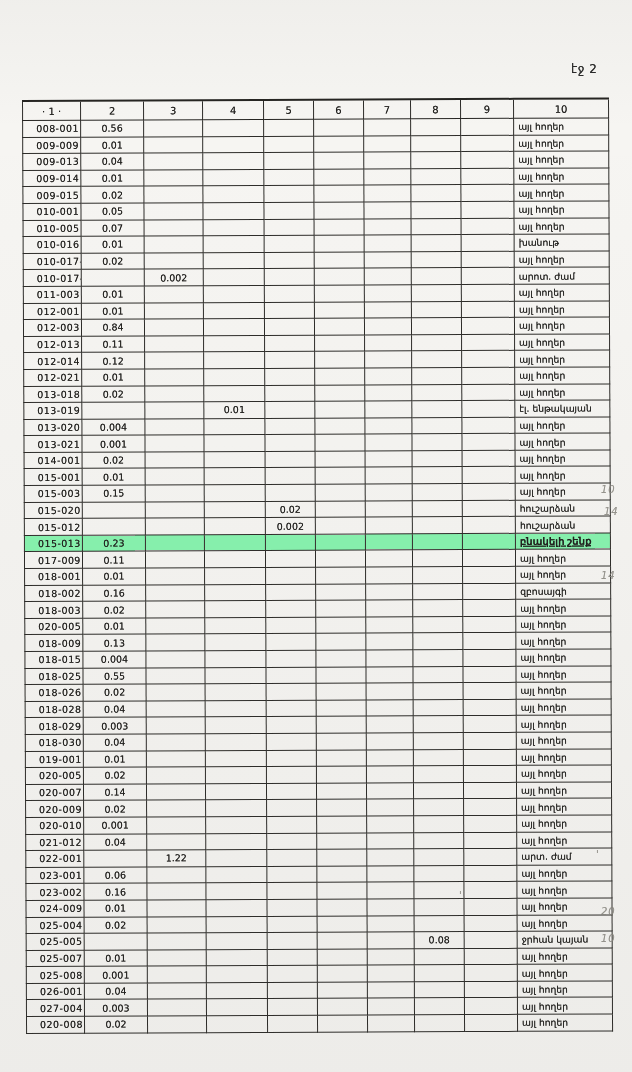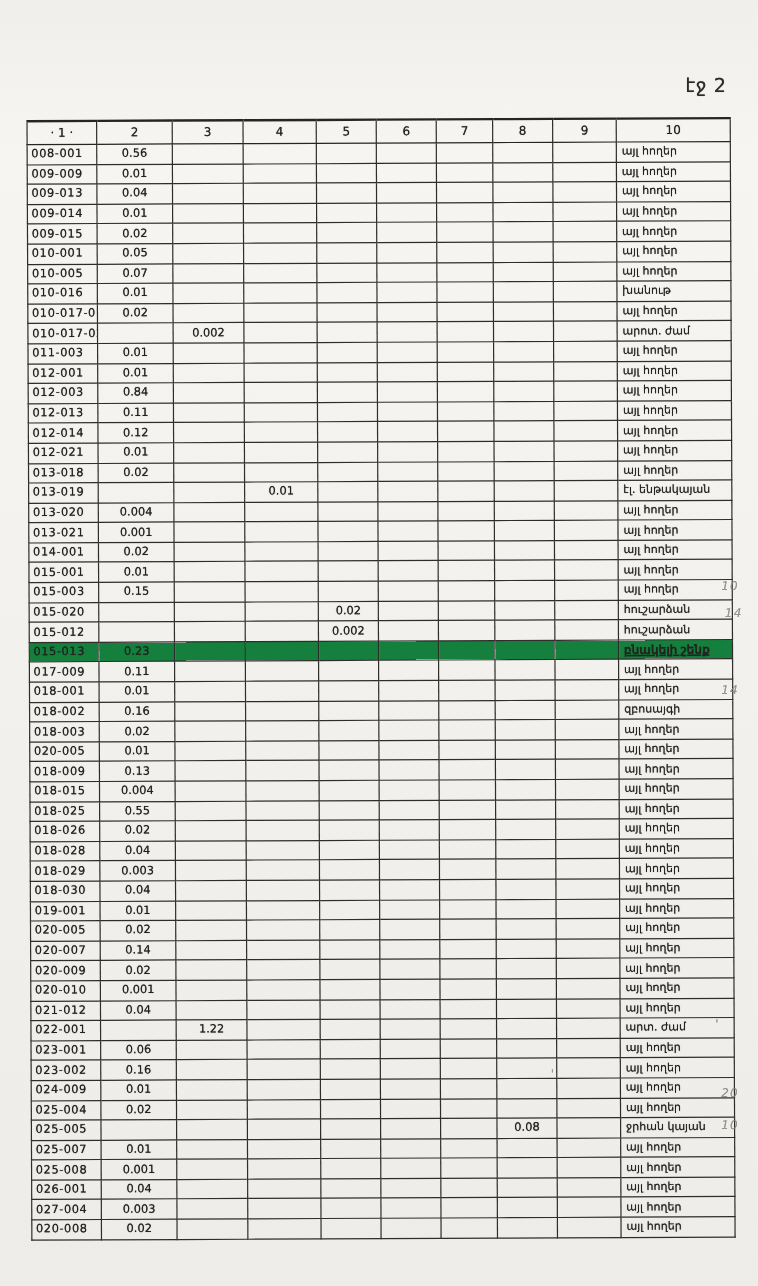--- a/index.html
+++ b/index.html
@@ -9,45 +9,45 @@
     font-family:"DejaVu Sans",sans-serif;
     color:#1d1d1d;
   }
   
   body::before{
     content:"";position:absolute;inset:0;pointer-events:none;
     background:linear-gradient(180deg, rgba(120,120,115,.05), rgba(120,120,115,0) 12%, rgba(120,120,115,.04) 60%, rgba(120,120,115,.07));
   }
   .page-label{
     position:absolute;top:62px;left:571px;
-    font-size:16px;letter-spacing:.5px;color:#2a2a2a;
+    font-size:12px;letter-spacing:.5px;color:#2a2a2a;
     text-shadow:0 0 .6px rgba(30,30,30,.7);
   }
   table.grid{
     position:absolute;left:22px;top:100px;width:586px;
     border-collapse:collapse;table-layout:fixed;
     transform:rotate(-0.25deg);transform-origin:top left;
   }
   .grid th,.grid td{
     border:1px solid #2e2d2a;
     overflow:hidden;white-space:nowrap;
     text-shadow:0 0 .6px rgba(25,25,25,.75);
     background:transparent;
   }
   .grid th{
     height:16px;font-weight:normal;font-size:10px;
     border-top:2px solid #262522;border-bottom:1.4px solid #262522;
     color:#23221f;
   }
   .grid td{height:15.6px;font-size:9.5px;padding:0 2px;}
-  td.code{letter-spacing:.45px;color:#22211e;padding-left:3px;}
+  td.code{letter-spacing:.45px;color:#22211e;padding-left:13px;}
   td.val{text-align:center;color:#22211e;}
   td.note{font-size:9.2px;padding-left:4px;color:#23221f;}
   tr.group-start td{border-top-width:1.6px;}
-  tr.patched td{background:#15803d;}
+  tr.patched td{background:#86efac;}
   tr.patched td.note{font-weight:bold;text-decoration:underline;font-size:9.8px;letter-spacing:.2px;font-family:Liberation Serif, serif;}
   .pencil{
     position:absolute;font-size:10px;font-style:italic;
     color:#85837c;opacity:.85;letter-spacing:1px;
     text-shadow:0 0 .5px rgba(130,128,120,.6);
   }
 </style>
 </head>
 <body>
 

